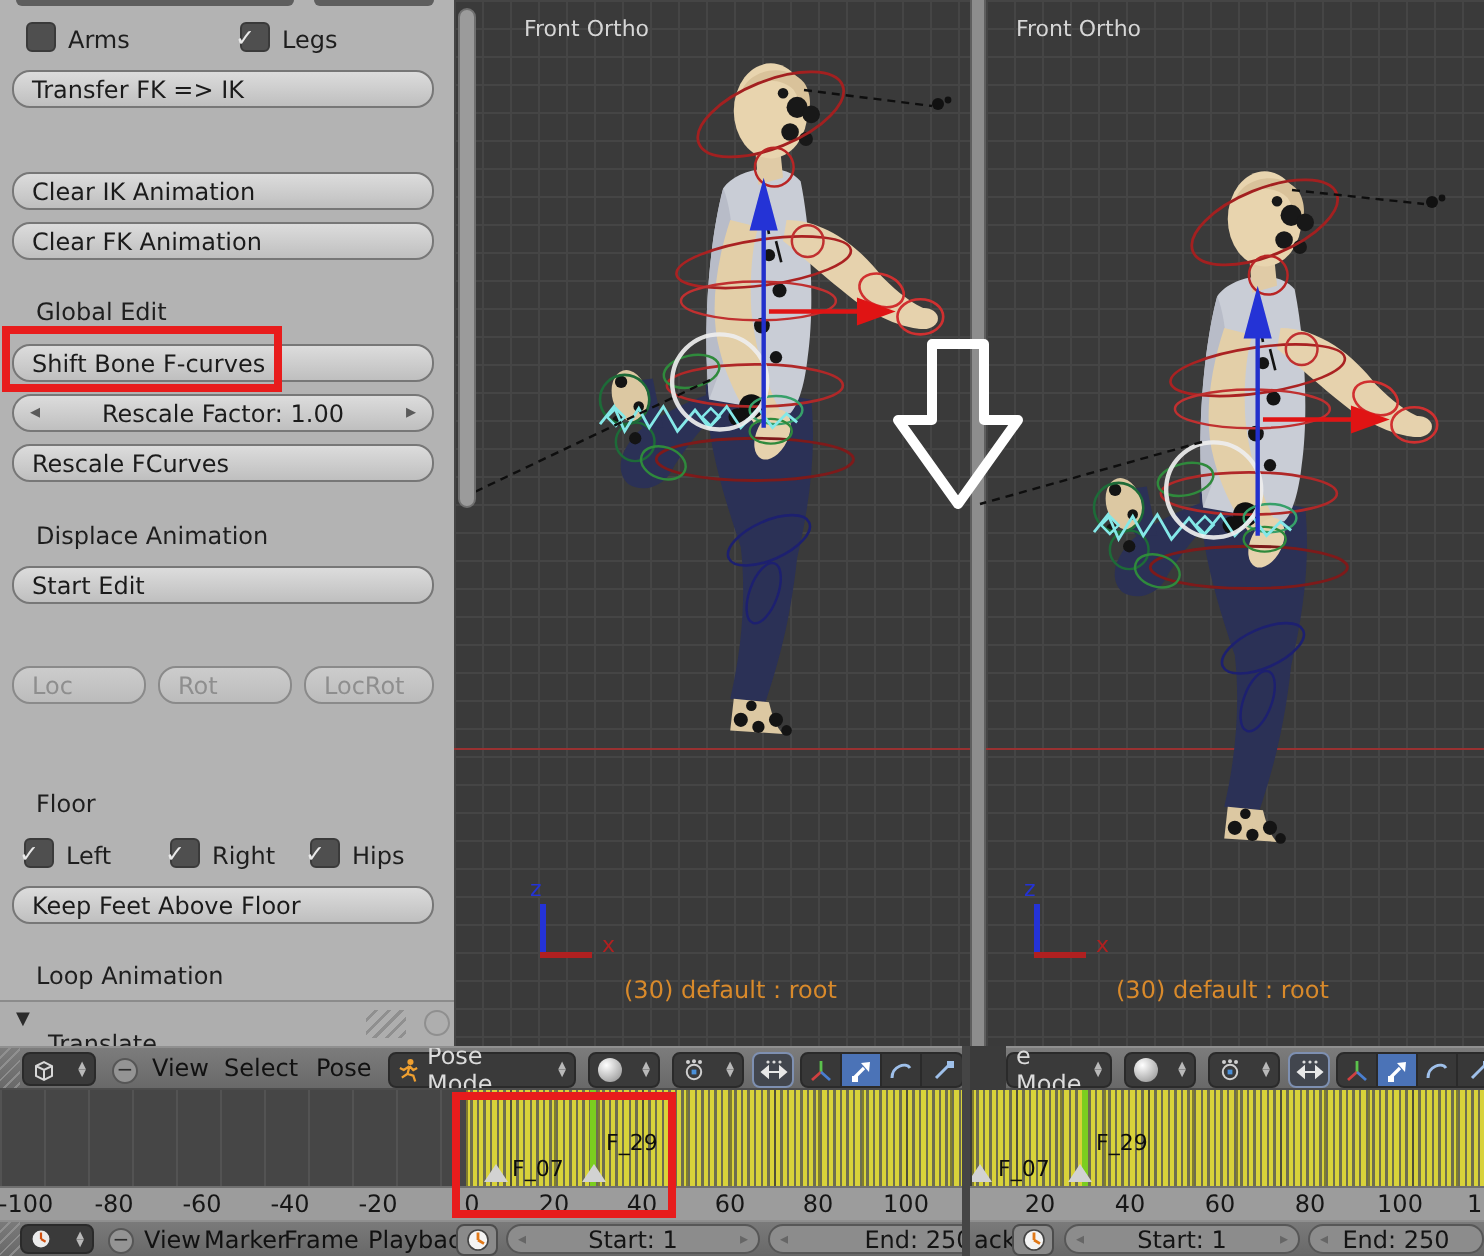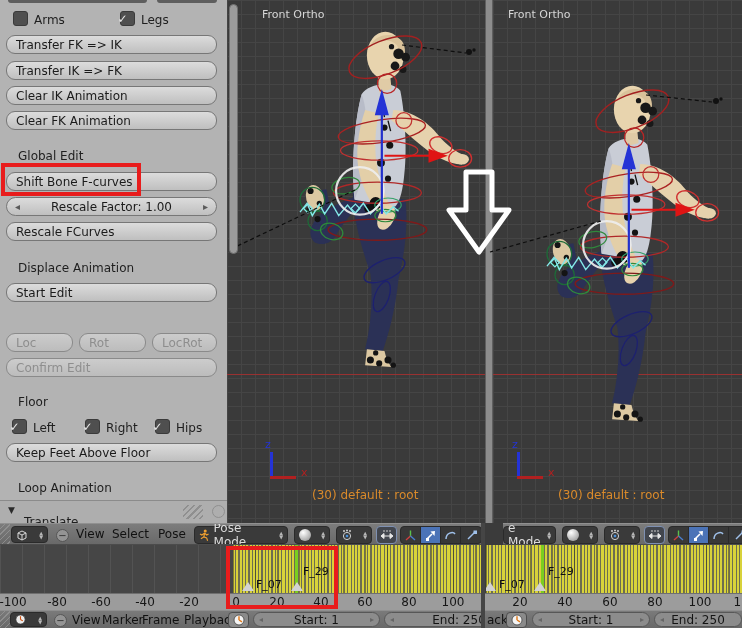--- a/index.html
+++ b/index.html
@@ -200,40 +200,38 @@
     <div class="cutstrip" style="left:157px; width:60px;"></div>
 
     <div class="chk" style="left:13px; top:11px;"></div>
     <div class="sb-label" style="left:34px; top:13px;">Arms</div>
     <div class="chk" style="left:120px; top:11px;">
         <span class="tick">✓</span>
       </div>
     <div class="sb-label" style="left:141px; top:13px;">Legs</div>
 
     <div class="btn" style="top:35px;">Transfer FK =&gt; IK</div>
-    <div class="btn" style="top:61px;">Transfer IK =&gt; FK</div>
     <div class="btn" style="top:86px;">Clear IK Animation</div>
     <div class="btn" style="top:111px;">Clear FK Animation</div>
 
     <div class="sb-label" style="left:18px; top:149px;">Global Edit</div>
     <div class="btn" style="top:172px;">Shift Bone F-curves</div>
 
     <div class="btn center" style="top:197px; border-radius:10px;">
       <span class="slider-arrow" style="left:8px;">◂</span>
       <span>Rescale Factor: 1.00</span>
       <span class="slider-arrow" style="right:8px;">▸</span>
     </div>
     <div class="btn" style="top:222px;">Rescale FCurves</div>
 
     <div class="sb-label" style="left:18px; top:261px;">Displace Animation</div>
     <div class="btn" style="top:283px;">Start Edit</div>
     <div class="btn dis" style="top:333px; left:6px; width:67px;">Loc</div>
     <div class="btn dis" style="top:333px; left:79px; width:67px;">Rot</div>
     <div class="btn dis" style="top:333px; left:152px; width:65px;">LocRot</div>
-    <div class="btn dis" style="top:358px;">Confirm Edit</div>
 
     <div class="sb-label" style="left:18px; top:395px;">Floor</div>
     <div class="chk" style="left:12px; top:419px;">
         <span class="tick">✓</span>
       </div>
     <div class="sb-label" style="left:33px; top:421px;">Left</div>
     <div class="chk" style="left:85px; top:419px;">
         <span class="tick">✓</span>
       </div>
     <div class="sb-label" style="left:106px; top:421px;">Right</div>

